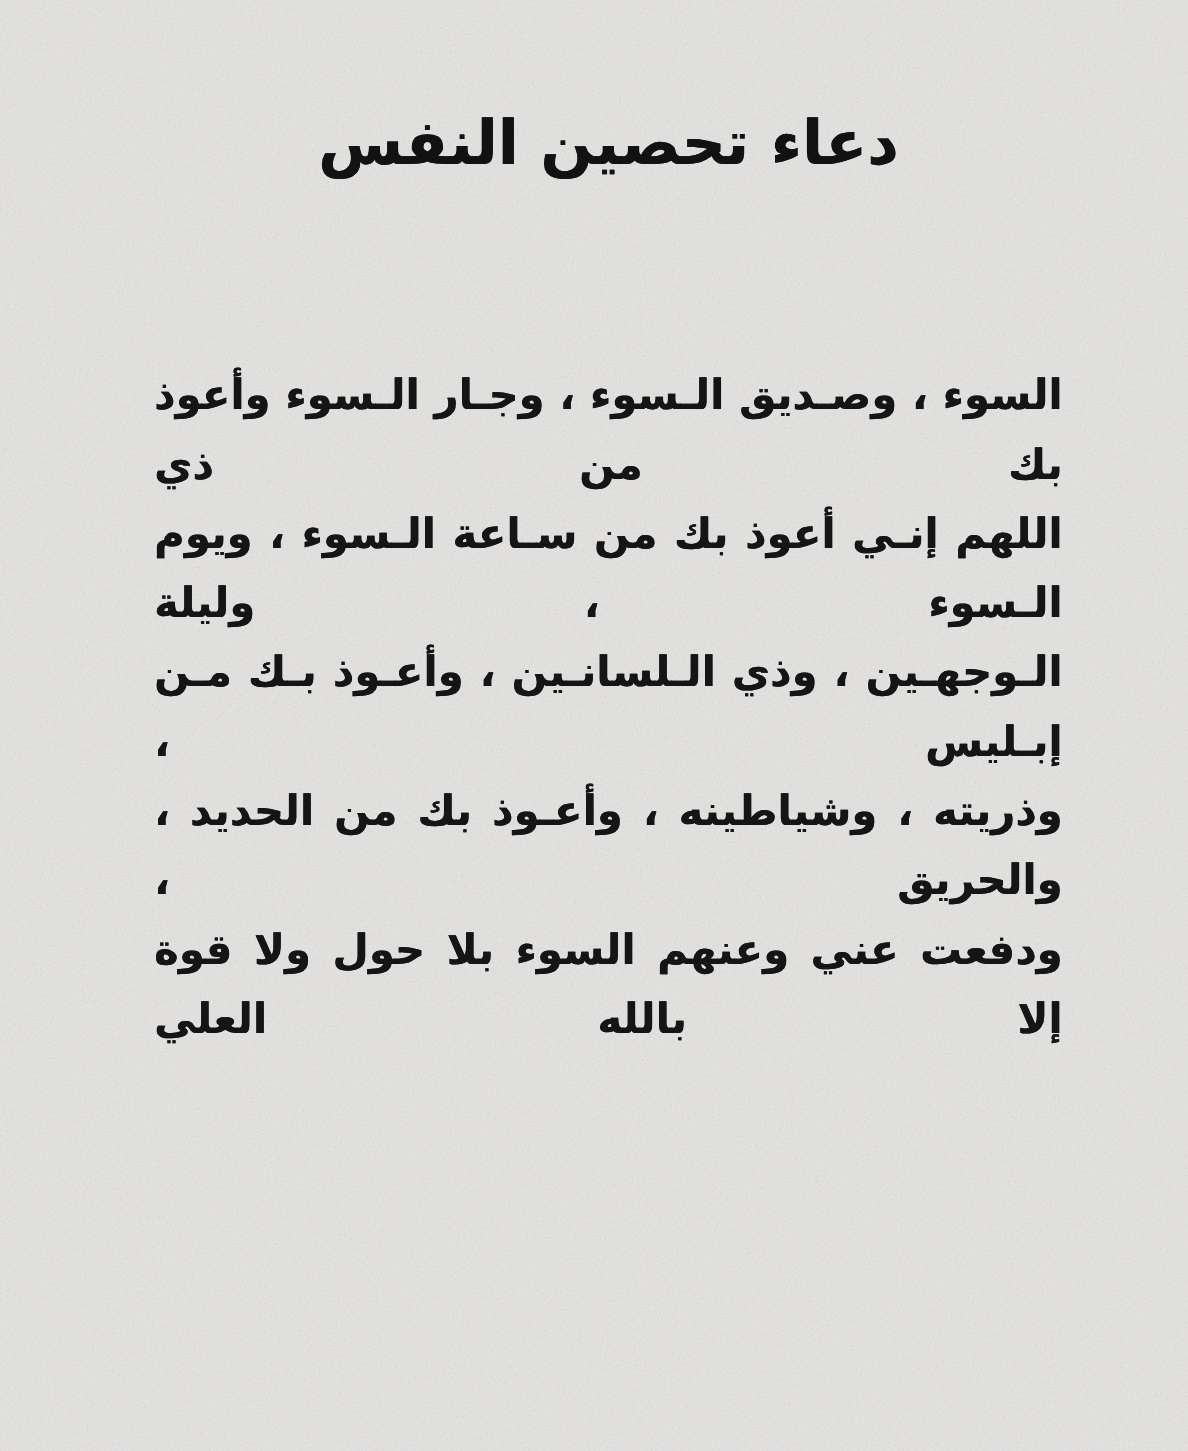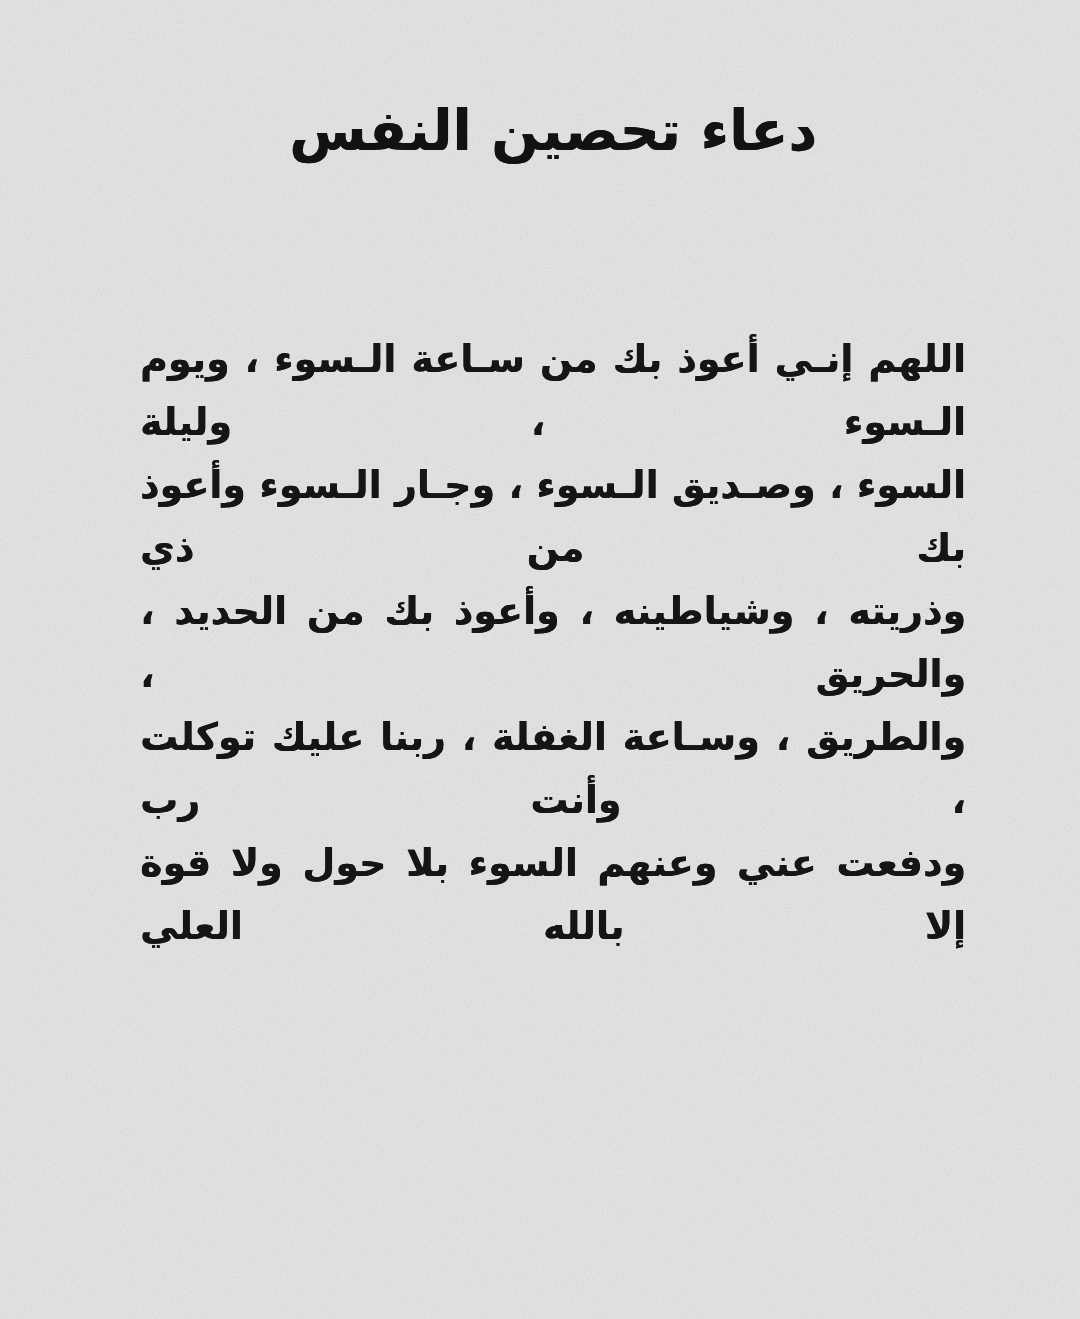--- a/index.html
+++ b/index.html
@@ -87,22 +87,22 @@
     </filter>
     <rect width="1080" height="1319" fill="#e4e3e1"></rect>
     <rect width="1080" height="1319" filter="url(#grain)" opacity="0.55"></rect>
   </svg>
 
   <div class="content">
 
     <h1 class="title">دعاء تحصين النفس</h1>
 
     <div class="prayer-body">
+      <div class="line justified">السوء ، وصـديق الـسوء ، وجـار الـسوء وأعوذ بك من ذي</div>
       <div class="line justified">اللهم إنـي أعوذ بك من سـاعة الـسوء ، ويوم الـسوء ، وليلة</div>
-      <div class="line justified">السوء ، وصـديق الـسوء ، وجـار الـسوء وأعوذ بك من ذي</div>
-      <div class="line justified">وذريته ، وشياطينه ، وأعوذ بك من الحديد ، والحريق ،</div>
-      <div class="line justified">والطريق ، وسـاعة الغفلة ، ربنا عليك توكلت ، وأنت رب</div>
+      <div class="line justified">الـوجهـين ، وذي الـلسانـين ، وأعـوذ بـك مـن إبـليس ،</div>
+      <div class="line justified">وذريته ، وشياطينه ، وأعـوذ بك من الحديد ، والحريق ،</div>
       <div class="line justified">ودفعت عني وعنهم السوء بلا حول ولا قوة إلا بالله العلي</div>
 
     </div>
 
   </div>
 </div>
 
 </body></html>

